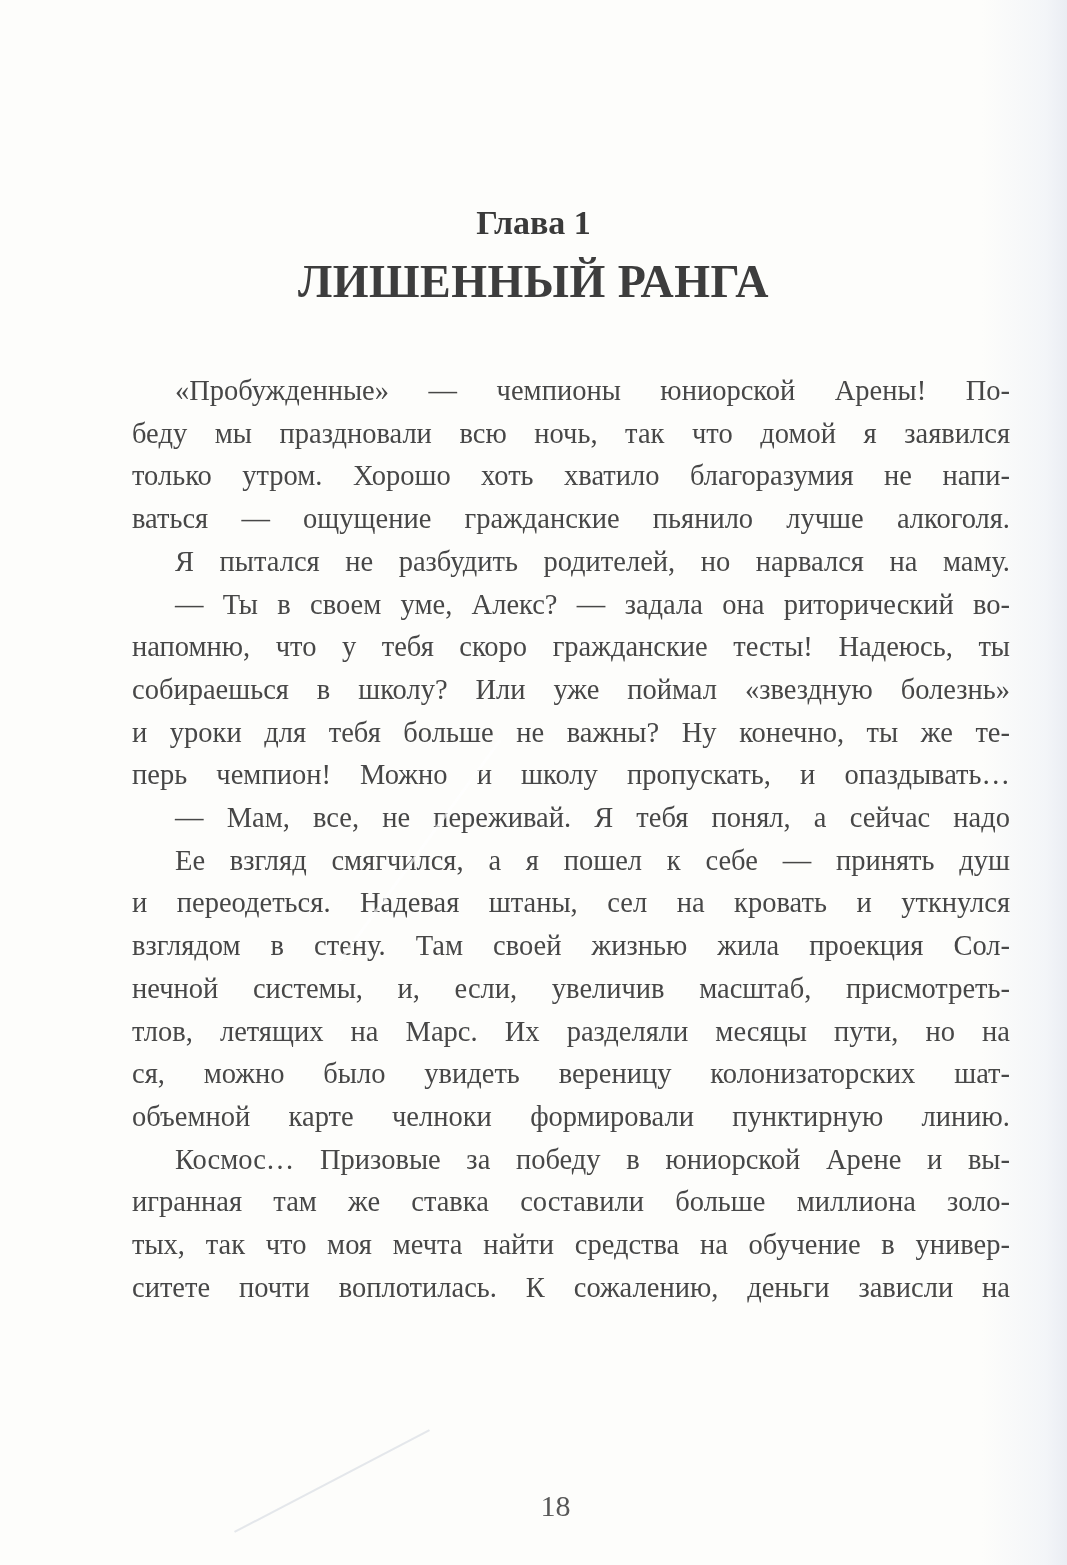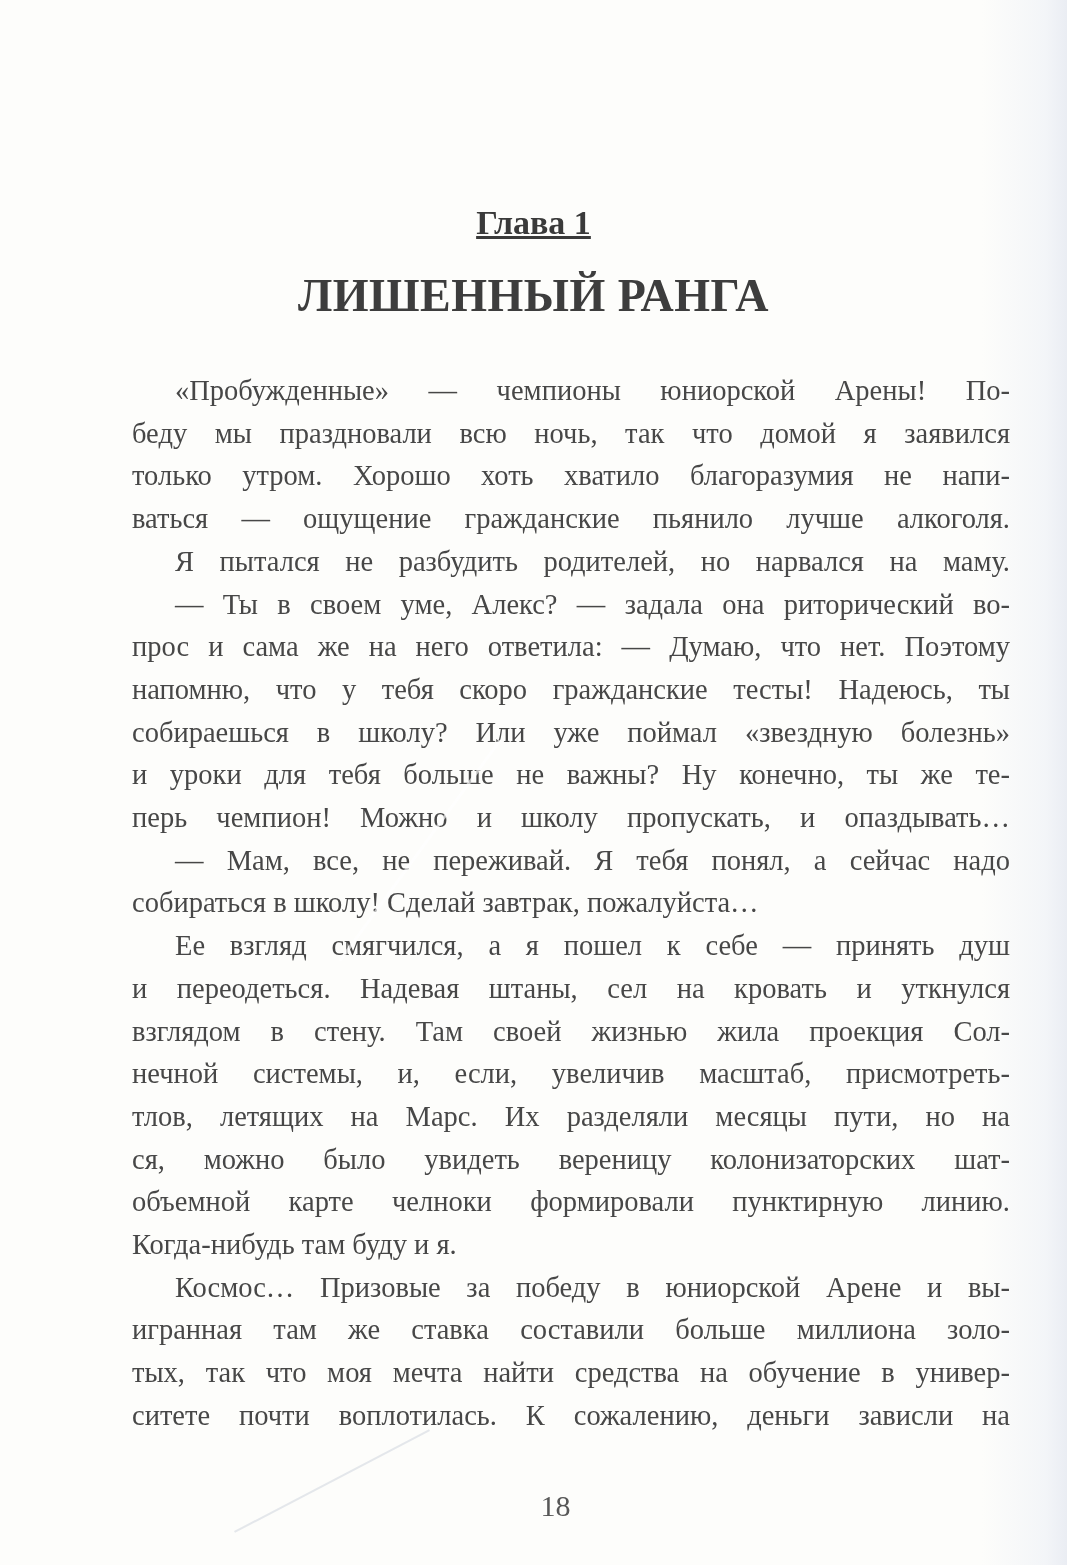--- a/index.html
+++ b/index.html
@@ -16,24 +16,23 @@
   .chapter-heading {
     position: absolute;
     left: 0; right: 0; top: 203px;
     text-align: center;
     color: #3a3a3a;
   }
   .chapter-label {
     font-size: 34px;
     font-weight: bold;
     line-height: 40px;
-    text-decoration: underline;
   }
   .chapter-title {
-    margin-top: 27px;
+    margin-top: 13px;
     font-size: 46px;
     font-weight: bold;
     line-height: 52px;
     letter-spacing: 0.5px;
     color: #3d3d3d;
   }
   .text-block {
     position: absolute;
     left: 132px;
     top: 370px;
@@ -82,35 +81,32 @@
     <div class="chapter-title">ЛИШЕННЫЙ РАНГА</div>
   </div>
 
   <div class="text-block">
     <div class="line indent">«Пробужденные» — чемпионы юниорской Арены! По-</div>
     <div class="line">беду мы праздновали всю ночь, так что домой я заявился</div>
     <div class="line">только утром. Хорошо хоть хватило благоразумия не напи-</div>
     <div class="line">ваться — ощущение гражданские пьянило лучше алкоголя.</div>
     <div class="line indent">Я пытался не разбудить родителей, но нарвался на маму.</div>
     <div class="line indent">— Ты в своем уме, Алекс? — задала она риторический во-</div>
-    <div class="line">прос и сама же на него ответила: — Думаю, что нет. Поэтому</div>
     <div class="line">напомню, что у тебя скоро гражданские тесты! Надеюсь, ты</div>
     <div class="line">собираешься в школу? Или уже поймал «звездную болезнь»</div>
     <div class="line">и уроки для тебя больше не важны? Ну конечно, ты же те-</div>
     <div class="line">перь чемпион! Можно и школу пропускать, и опаздывать…</div>
     <div class="line indent">— Мам, все, не переживай. Я тебя понял, а сейчас надо</div>
-    <div class="line short">собираться в школу! Сделай завтрак, пожалуйста…</div>
     <div class="line indent">Ее взгляд смягчился, а я пошел к себе — принять душ</div>
     <div class="line">и переодеться. Надевая штаны, сел на кровать и уткнулся</div>
     <div class="line">взглядом в стену. Там своей жизнью жила проекция Сол-</div>
     <div class="line">нечной системы, и, если, увеличив масштаб, присмотреть-</div>
     <div class="line">тлов, летящих на Марс. Их разделяли месяцы пути, но на</div>
     <div class="line">ся, можно было увидеть вереницу колонизаторских шат-</div>
     <div class="line">объемной карте челноки формировали пунктирную линию.</div>
-    <div class="line short">Когда-нибудь там буду и я.</div>
     <div class="line indent">Космос… Призовые за победу в юниорской Арене и вы-</div>
     <div class="line">игранная там же ставка составили больше миллиона золо-</div>
     <div class="line">тых, так что моя мечта найти средства на обучение в универ-</div>
     <div class="line">ситете почти воплотилась. К сожалению, деньги зависли на</div>
   </div>
 
   <div class="page-number">18</div>
 
   <div class="crease crease-a"></div>
   <div class="crease crease-b"></div>

